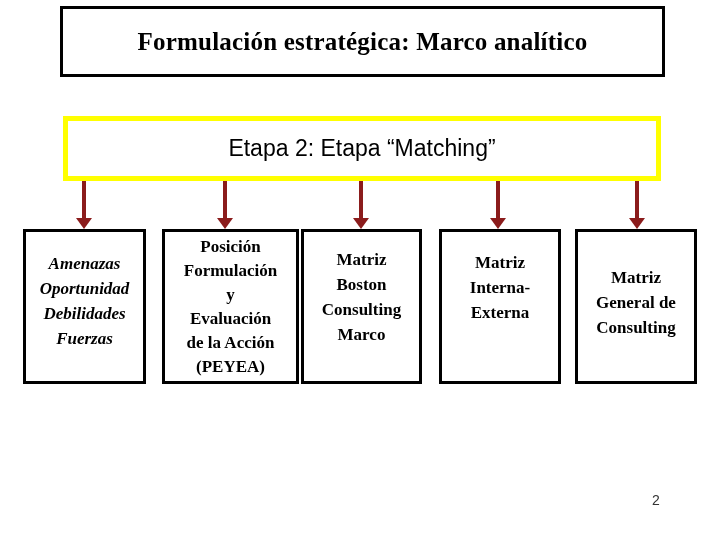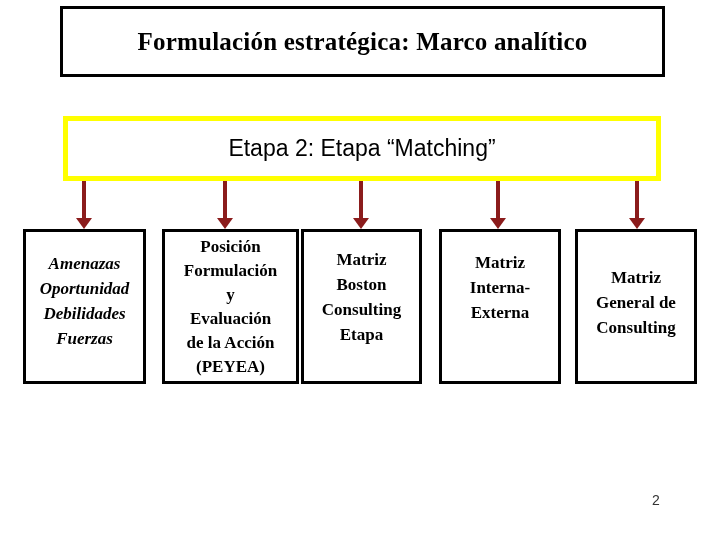--- a/index.html
+++ b/index.html
@@ -146,21 +146,21 @@
     <div>y</div>
     <div>Evaluación</div>
     <div>de la Acción</div>
     <div>(PEYEA)</div>
   </div>
 
   <div class="card card-3">
     <div>Matriz</div>
     <div>Boston</div>
     <div>Consulting</div>
-    <div>Etapa</div>
+    <div>Marco</div>
   </div>
 
   <div class="card card-4">
     <div>Matriz</div>
     <div>Interna-</div>
     <div>Externa</div>
   </div>
 
   <div class="card card-5">
     <div>Matriz</div>

